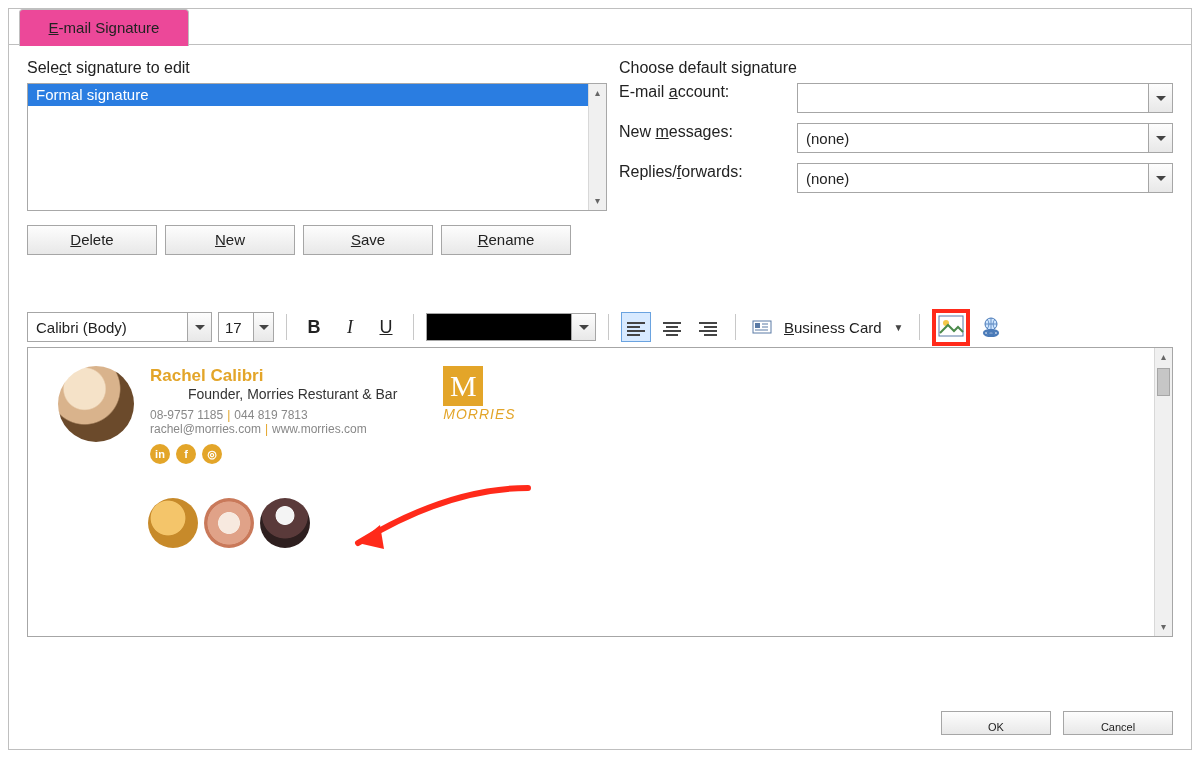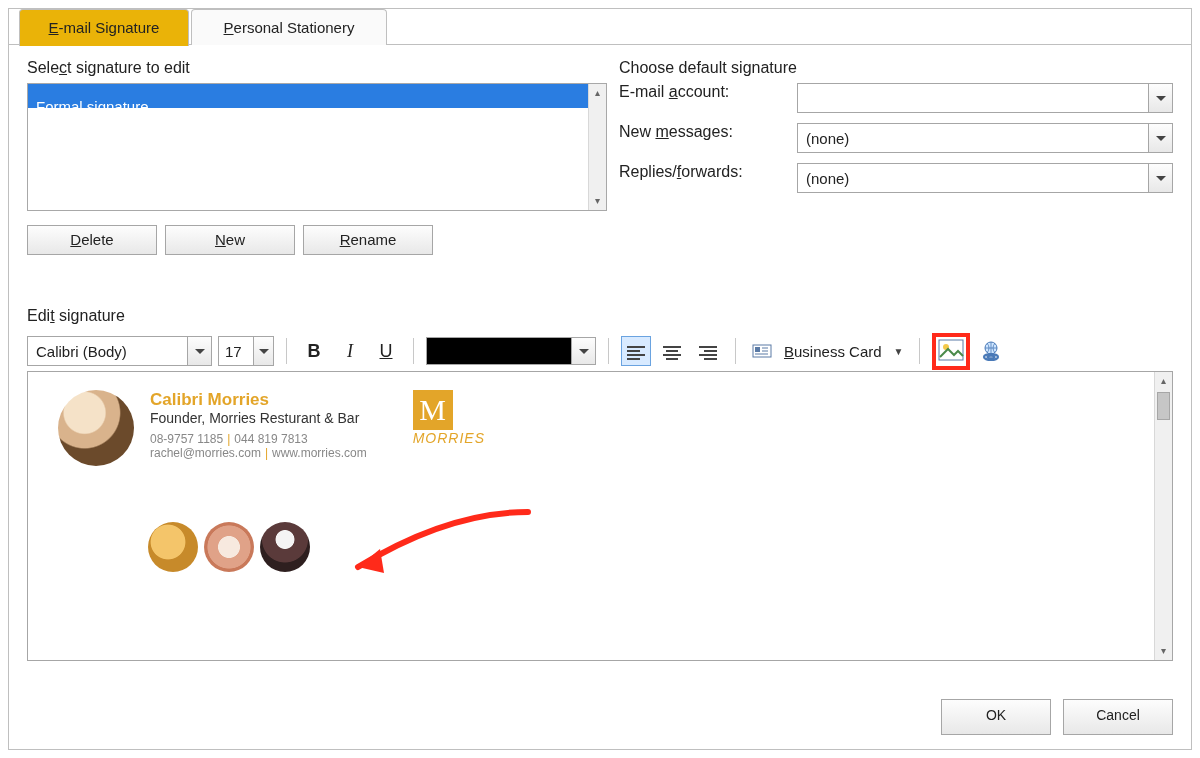--- a/index.html
+++ b/index.html
@@ -31,21 +31,21 @@
     line-height: 36px;
     padding: 0 16px;
     border: 1px solid #bfbfbf;
     border-bottom: none;
     background: #fafafa;
     border-top-left-radius: 4px;
     border-top-right-radius: 4px;
     cursor: pointer;
   }
   .tab.active {
-    background: #eab308;
+    background: #ec4899;
     z-index: 2;
     height: 37px;
   }
   .tab u { text-decoration: underline; }
   .tab-email { left: 10px; width: 170px; text-align:center;}
   .tab-stationery { left: 182px; width: 196px; text-align:center;}
   .panel {
     position: absolute;
     left: 10px; right: 10px; top: 50px;
   }
@@ -53,21 +53,21 @@
   .left-col { position: absolute; left: 8px; top: 0; width: 580px; }
   .right-col { position: absolute; left: 600px; top: 0; right: 8px; }
   .sig-list {
     border: 1px solid #a8a8a8;
     height: 128px;
     position: relative;
     background: #fff;
     margin-bottom: 14px;
   }
   .sig-list .item {
-    height: 22px; line-height: 22px; padding: 12px 8px;
+    height: 22px; line-height: 22px; padding: 0 8px;
     background: #2a7de1; color: #fff;
     font-size: 15px;
   }
   .scroll-v {
     position: absolute; right: 0; top: 0; bottom: 0; width: 18px;
     background: #f0f0f0; border-left: 1px solid #d8d8d8;
   }
   .scroll-v .arrow {
     position:absolute; left:0; right:0; height:18px; text-align:center;
     font-size:10px; color:#666; line-height:18px;
@@ -162,21 +162,21 @@
   }
   .sig {
     position:absolute; left:30px; top:18px; display:flex; gap:16px;
   }
   .avatar {
     width:76px; height:76px; border-radius:50%;
     background: radial-gradient(circle at 35% 30%, #f5e2c8 0 28%, #d9b38c 30% 48%, #6b4a2b 50% 100%);
     overflow:hidden;
   }
   .sig-text .name{ color:#e3a529; font-weight:bold; font-size:17px;}
-  .sig-text .title{ font-size:14px; color:#333;}
+  .sig-text .title{ font-size:14px; color:#333;margin-left:38px;}
   .sig-text .phones{ font-size:12px; color:#888; margin-top:6px;}
   .sig-text .phones .sep{ color:#e3a529; padding:0 4px;}
   .sig-text .mail{ font-size:12px; color:#888;}
   .sig-text .mail .sep{ color:#e3a529; padding:0 4px;}
   .logo {
     margin-left: 30px; text-align:center;
   }
   .logo .sq{
     width:40px; height:40px; background:#e3a529; color:#fff;
     font-family: Georgia, serif; font-size:30px; line-height:40px;
@@ -198,49 +198,49 @@
   .g3{ background: radial-gradient(circle at 50% 35%, #f4f4f4 0 22%, #5a3a3a 24% 55%, #2e1f1f 57% 100%);}
   .annot-arrow{
     position:absolute; left:300px; top:135px; pointer-events:none;
   }
   .dialog-btns{
     position:absolute; right:18px; bottom:14px; display:flex; gap:12px;
   }
   .dlg-btn{
     background: linear-gradient(#fdfdfd,#e8e8e8);
     border:1px solid #a6a6a6;
-    height:36px; width:110px; line-height:30px; text-align:center;
-    cursor:pointer; font-size:14px;
+    height:24px; width:110px; line-height:30px; text-align:center;
+    cursor:pointer; font-size:11px;
   }
   .align-icon{width:18px;height:14px;display:inline-block;}
   .align-icon span{display:block;height:2px;background:#444;margin:2px 0;}
 </style>
 </head>
 <body>
 
 <div class="outer">
 
   <div class="tabs">
     <div class="tab active tab-email"><span><u>E</u>-mail Signature</span></div>
-    <div class="tab tab-stationery"><span><u>P</u>ersonal Stationery</span></div>
   </div>
 
   <div class="panel">
     <div class="left-col">
       <div class="section-label">Sele<u>c</u>t signature to edit</div>
       <div class="sig-list">
         <div class="item">Formal signature</div>
         <div class="scroll-v">
           <div class="arrow up">▴</div>
           <div class="arrow dn">▾</div>
         </div>
       </div>
       <div class="btn-row">
         <div class="btn"><u>D</u>elete</div>
         <div class="btn"><u>N</u>ew</div>
+        <div class="btn"><u>S</u>ave</div>
         <div class="btn"><u>R</u>ename</div>
       </div>
     </div>
 
     <div class="right-col">
       <div class="section-label">Choose default signature</div>
       <div class="form-row">
         <label>E-mail <u>a</u>ccount:</label>
         <div class="select">
           <span></span>
@@ -257,21 +257,20 @@
       <div class="form-row">
         <label>Replies/<u>f</u>orwards:</label>
         <div class="select">
           <span>(none)</span>
           <div class="caret"></div>
         </div>
       </div>
     </div>
 
     <div class="edit-section">
-      <div class="section-label">Edi<u>t</u> signature</div>
 
       <div class="toolbar">
         <div class="font-select">
           <span>Calibri (Body)</span>
           <div class="caret"></div>
         </div>
         <div class="size-select">
           <span>17</span>
           <div class="caret"></div>
         </div>
@@ -336,28 +335,33 @@
               <ellipse cx="13" cy="17" rx="7" ry="3" fill="none" stroke="#4a7ab8" stroke-width="2.2"></ellipse>
               <ellipse cx="13" cy="17" rx="3.5" ry="1.3" fill="none" stroke="#4a7ab8" stroke-width="2.2"></ellipse>
             </svg>
         </div>
       </div>
 
       <div class="editor">
         <div class="sig">
           <div class="avatar"></div>
           <div class="sig-text">
-            <div class="name">Calibri Morries</div>
+            <div class="name">Rachel Calibri</div>
             <div class="title">Founder, Morries Resturant &amp; Bar</div>
             <div class="phones">
               <span>08-9757 1185</span><span class="sep">|</span><span>044 819 7813</span>
             </div>
             <div class="mail">
               <span>rachel@morries.com</span><span class="sep">|</span><span>www.morries.com</span>
             </div>
+            <div class="socials">
+              <div class="ic">in</div>
+              <div class="ic">f</div>
+              <div class="ic">◎</div>
+            </div>
           </div>
           <div class="logo">
             <div class="sq">M</div>
             <div class="lab">MORRIES</div>
           </div>
         </div>
 
         <div class="gallery">
           <div class="g g1"></div>
           <div class="g g2"></div>

